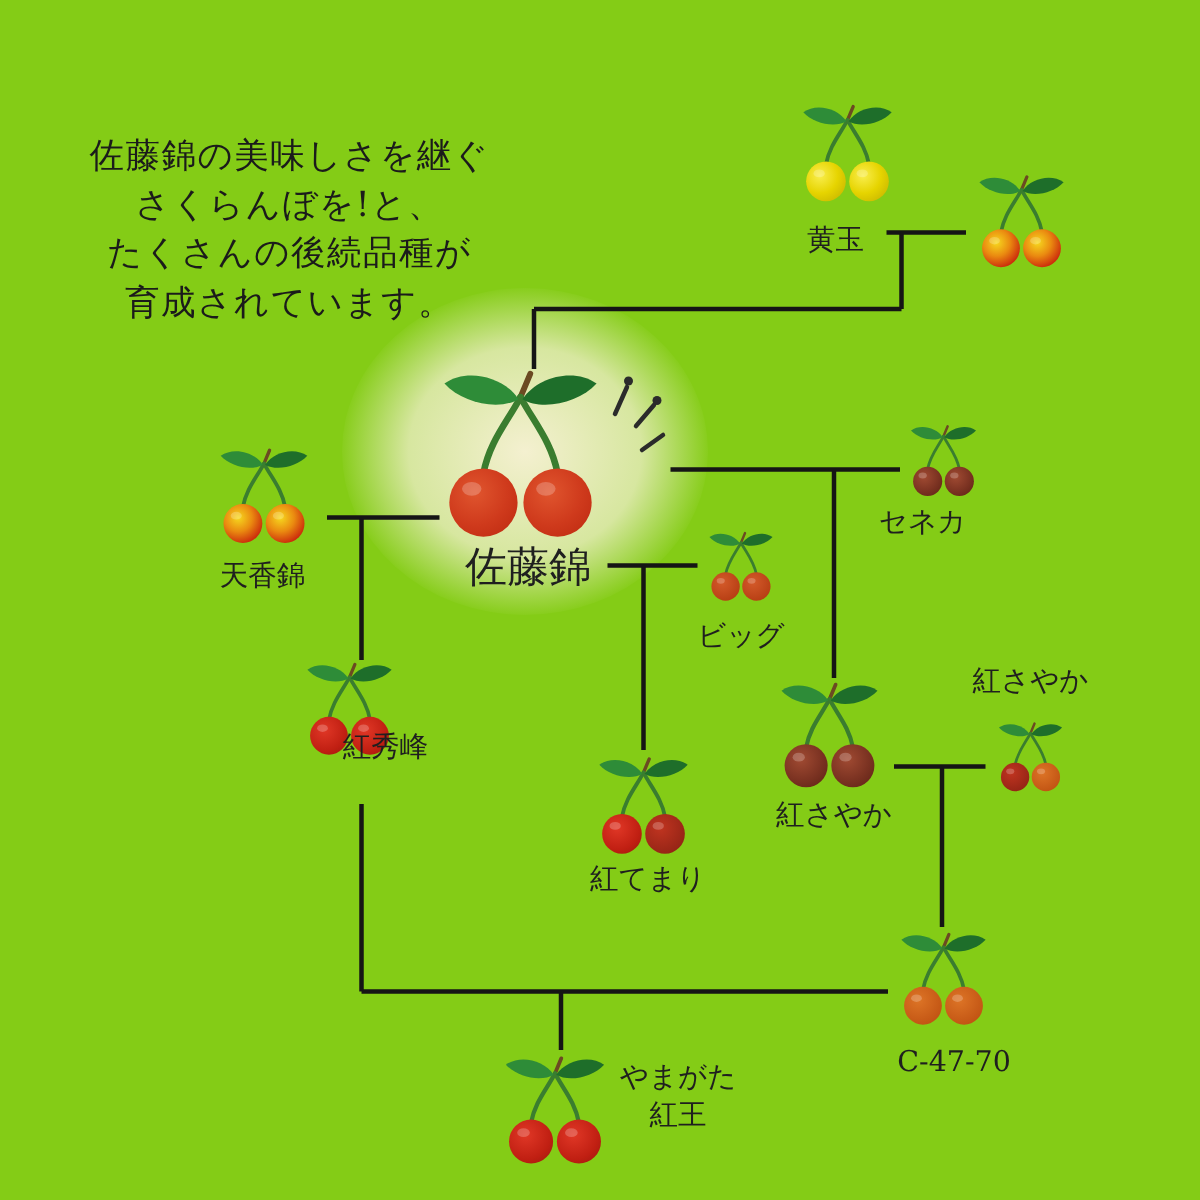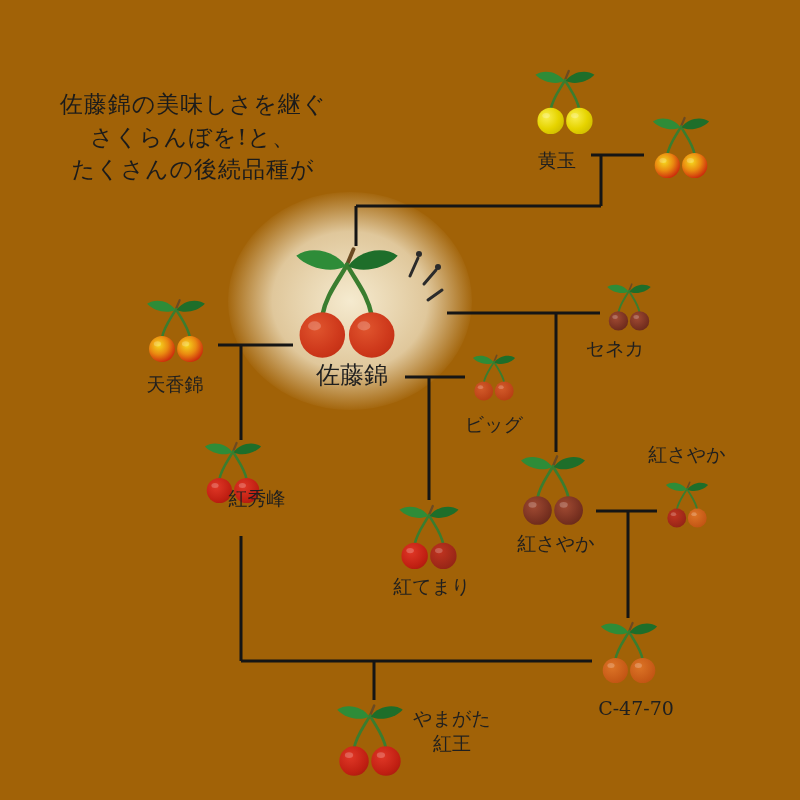--- a/index.html
+++ b/index.html
@@ -1,34 +1,34 @@
 <!DOCTYPE html>
 <html><head>
 <meta charset="utf-8">
 <style>
   html,body{margin:0;padding:0;}
   body{
     width:800px;height:800px;background:#ffffff;overflow:hidden;
     font-family:"DejaVu Serif","Liberation Serif",serif;
   }
-  #stage{position:relative;width:800px;height:800px;background:#a16207;}
+  #stage{position:relative;width:800px;height:800px;background:#84cc16;}
   #lines{position:absolute;left:0;top:0;}
   .glow{position:absolute;border-radius:50%;pointer-events:none;}
   .intro{
     position:absolute;left:28px;top:88px;width:330px;text-align:center;
     font-size:23px;line-height:1.42;color:#1b1b1b;letter-spacing:1px;
   }
   #nodes{position:absolute;left:0;top:0;width:800px;height:800px;}
   .node{position:absolute;}
   .node svg{display:block;}
   .vlabel{
     position:absolute;color:#1f1f1f;text-align:center;white-space:nowrap;
     transform:translateX(-50%);font-size:19px;line-height:1.3;
   }
-  .vlabel.big{font-size:24px;}
+  .vlabel.big{font-size:28px;}
   .marks{position:absolute;}
 </style>
 </head>
 <body>
 
 <div id="stage">
 
   <svg width="0" height="0" style="position:absolute">
     <defs>
       <radialGradient id="g-yellow" cx="35%" cy="35%" r="75%">
@@ -80,20 +80,21 @@
     <path d="M405 377 H465 M429 377 V500" stroke="#151515" stroke-width="3" fill="none"></path>
     <path d="M447 313 H600 M556 313 V452" stroke="#151515" stroke-width="3" fill="none"></path>
     <path d="M596 511 H657 M628 511 V618" stroke="#151515" stroke-width="3" fill="none"></path>
     <path d="M241 536 V661 M241 661 H592 M374 661 V700" stroke="#151515" stroke-width="3" fill="none"></path>
   </svg>
 
   <div class="intro">
     <div>佐藤錦の美味しさを継ぐ</div>
     <div>さくらんぼを!と、</div>
     <div>たくさんの後続品種が</div>
+    <div>育成されています。</div>
   </div>
 
   <div id="nodes">
       <div class="node" style="left: 527px; top: 68px;">
         <svg class="cherry" width="76" height="68" viewBox="0 0 100 90">
           <path d="M50 16 L55 4" stroke="#6b4a22" stroke-width="3" fill="none" stroke-linecap="round"></path>
           <path d="M50 16 C43 29 34 39 31 55" stroke="#3a7d2f" stroke-width="3.4" fill="none" stroke-linecap="round"></path>
           <path d="M50 16 C57 29 66 39 69 55" stroke="#3a7d2f" stroke-width="3.4" fill="none" stroke-linecap="round"></path>
           <path d="M49 17 C41 5 22 1 11 9 C20 19 39 23 49 17 Z" fill="#2e8c38"></path>
           <path d="M51 17 C59 5 78 1 89 9 C80 19 61 23 51 17 Z" fill="#1e6e2a"></path>

